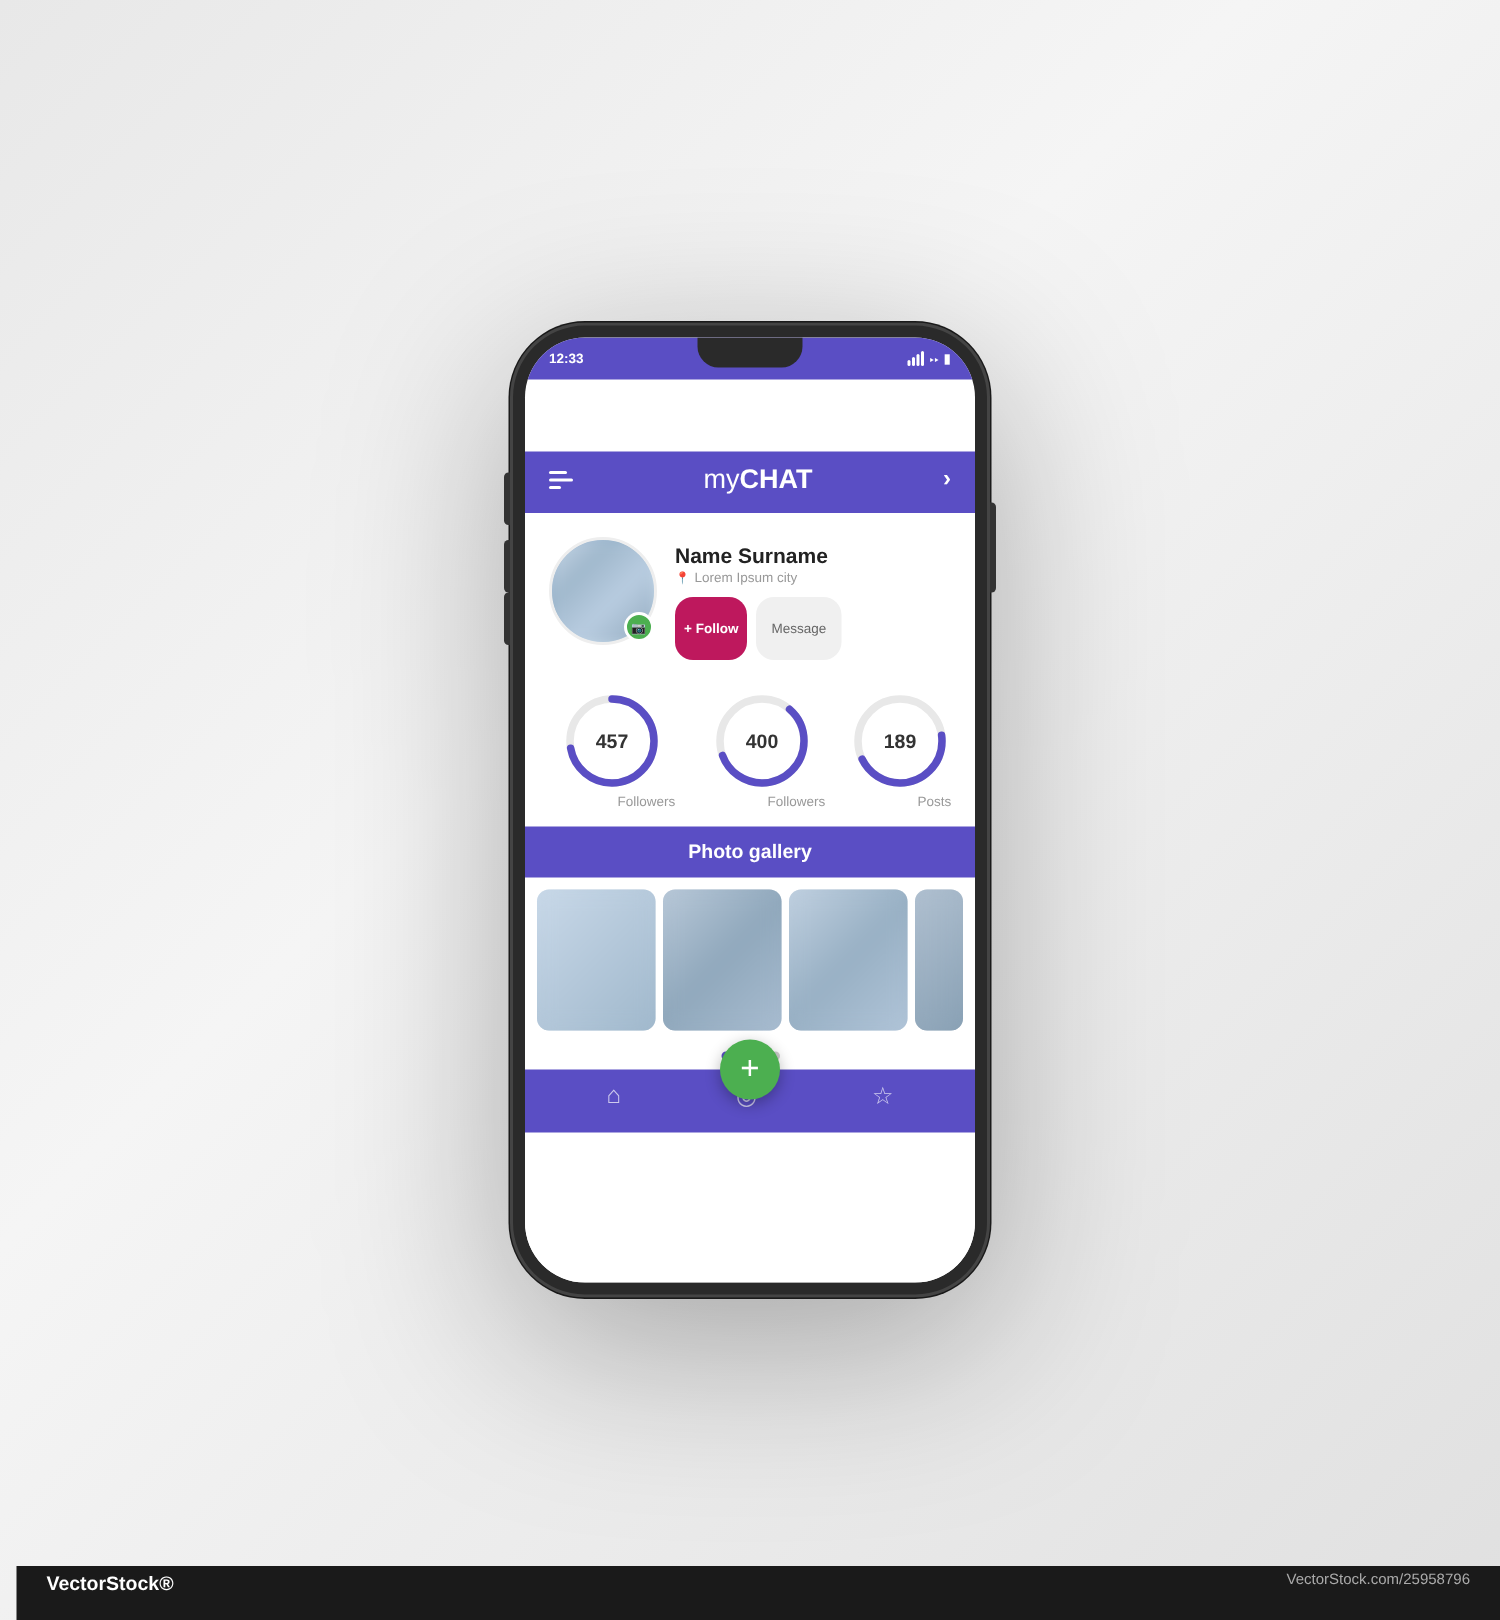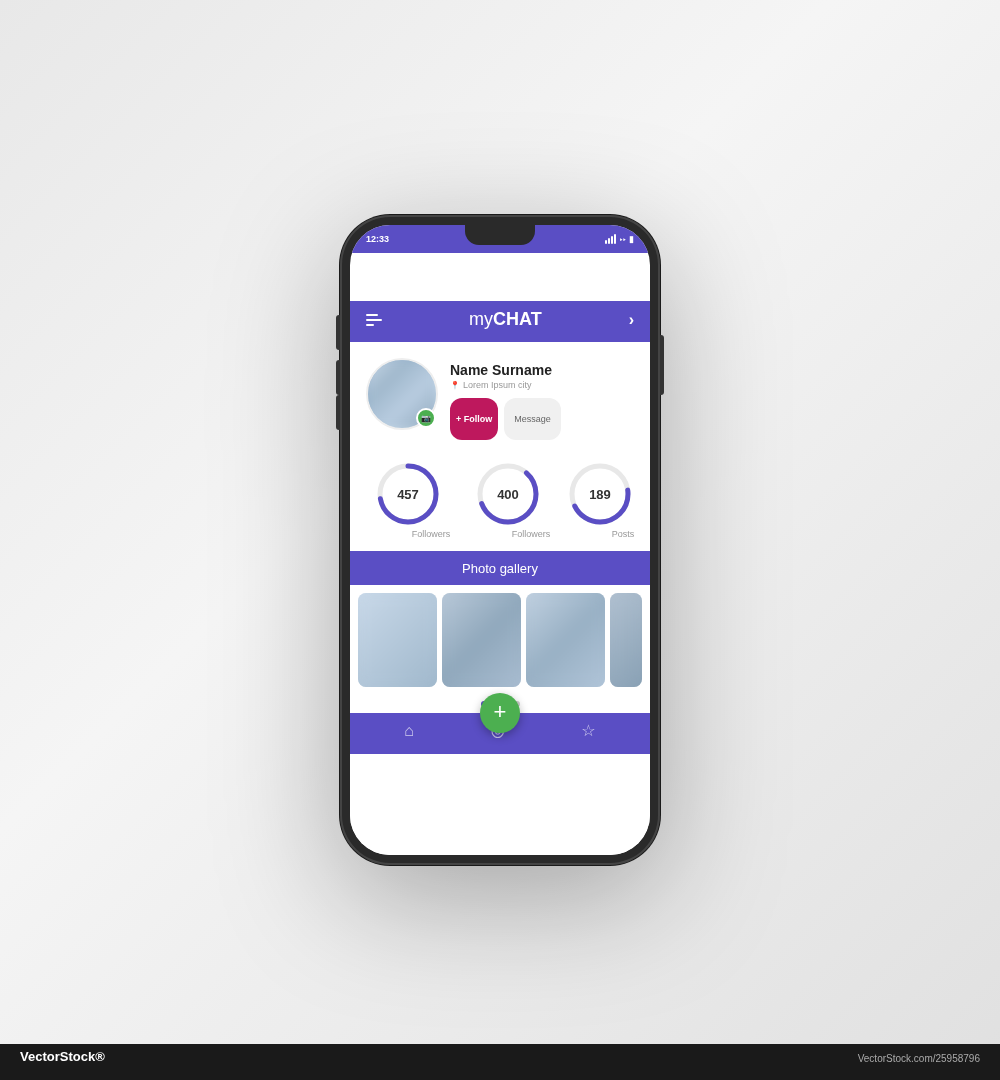--- a/index.html
+++ b/index.html
@@ -344,21 +344,21 @@
     
     .gallery-header {
       background: #5a4ec4;
       padding: 8px 16px;
       text-align: center;
     }
 
     .gallery-title {
       color: white;
       font-size: 13px;
-      font-weight: 400;
+      font-weight: 700;
     }
 
     .gallery-grid {
       padding: 8px;
       display: flex;
       gap: 5px;
       overflow: hidden;
       flex: 1;
       max-height: 110px;
     }
@@ -443,28 +443,28 @@
     .nav-icon {
       color: rgba(255,255,255,0.7);
       font-size: 16px;
       cursor: pointer;
     }
 
     
     .watermark-bar {
       position: absolute;
       bottom: 0;
-      left: 0;
+      left: 11px;
       right: 0;
       height: 36px;
       background: #1a1a1a;
       display: flex;
-      align-items: flex-end;
+      align-items: flex-start;
       justify-content: space-between;
-      padding: 16px 20px;
+      padding: 4px 20px;
       z-index: 10;
     }
 
     .watermark-left {
       color: white;
       font-size: 13px;
       font-weight: 700;
     }
 
     .watermark-right {

